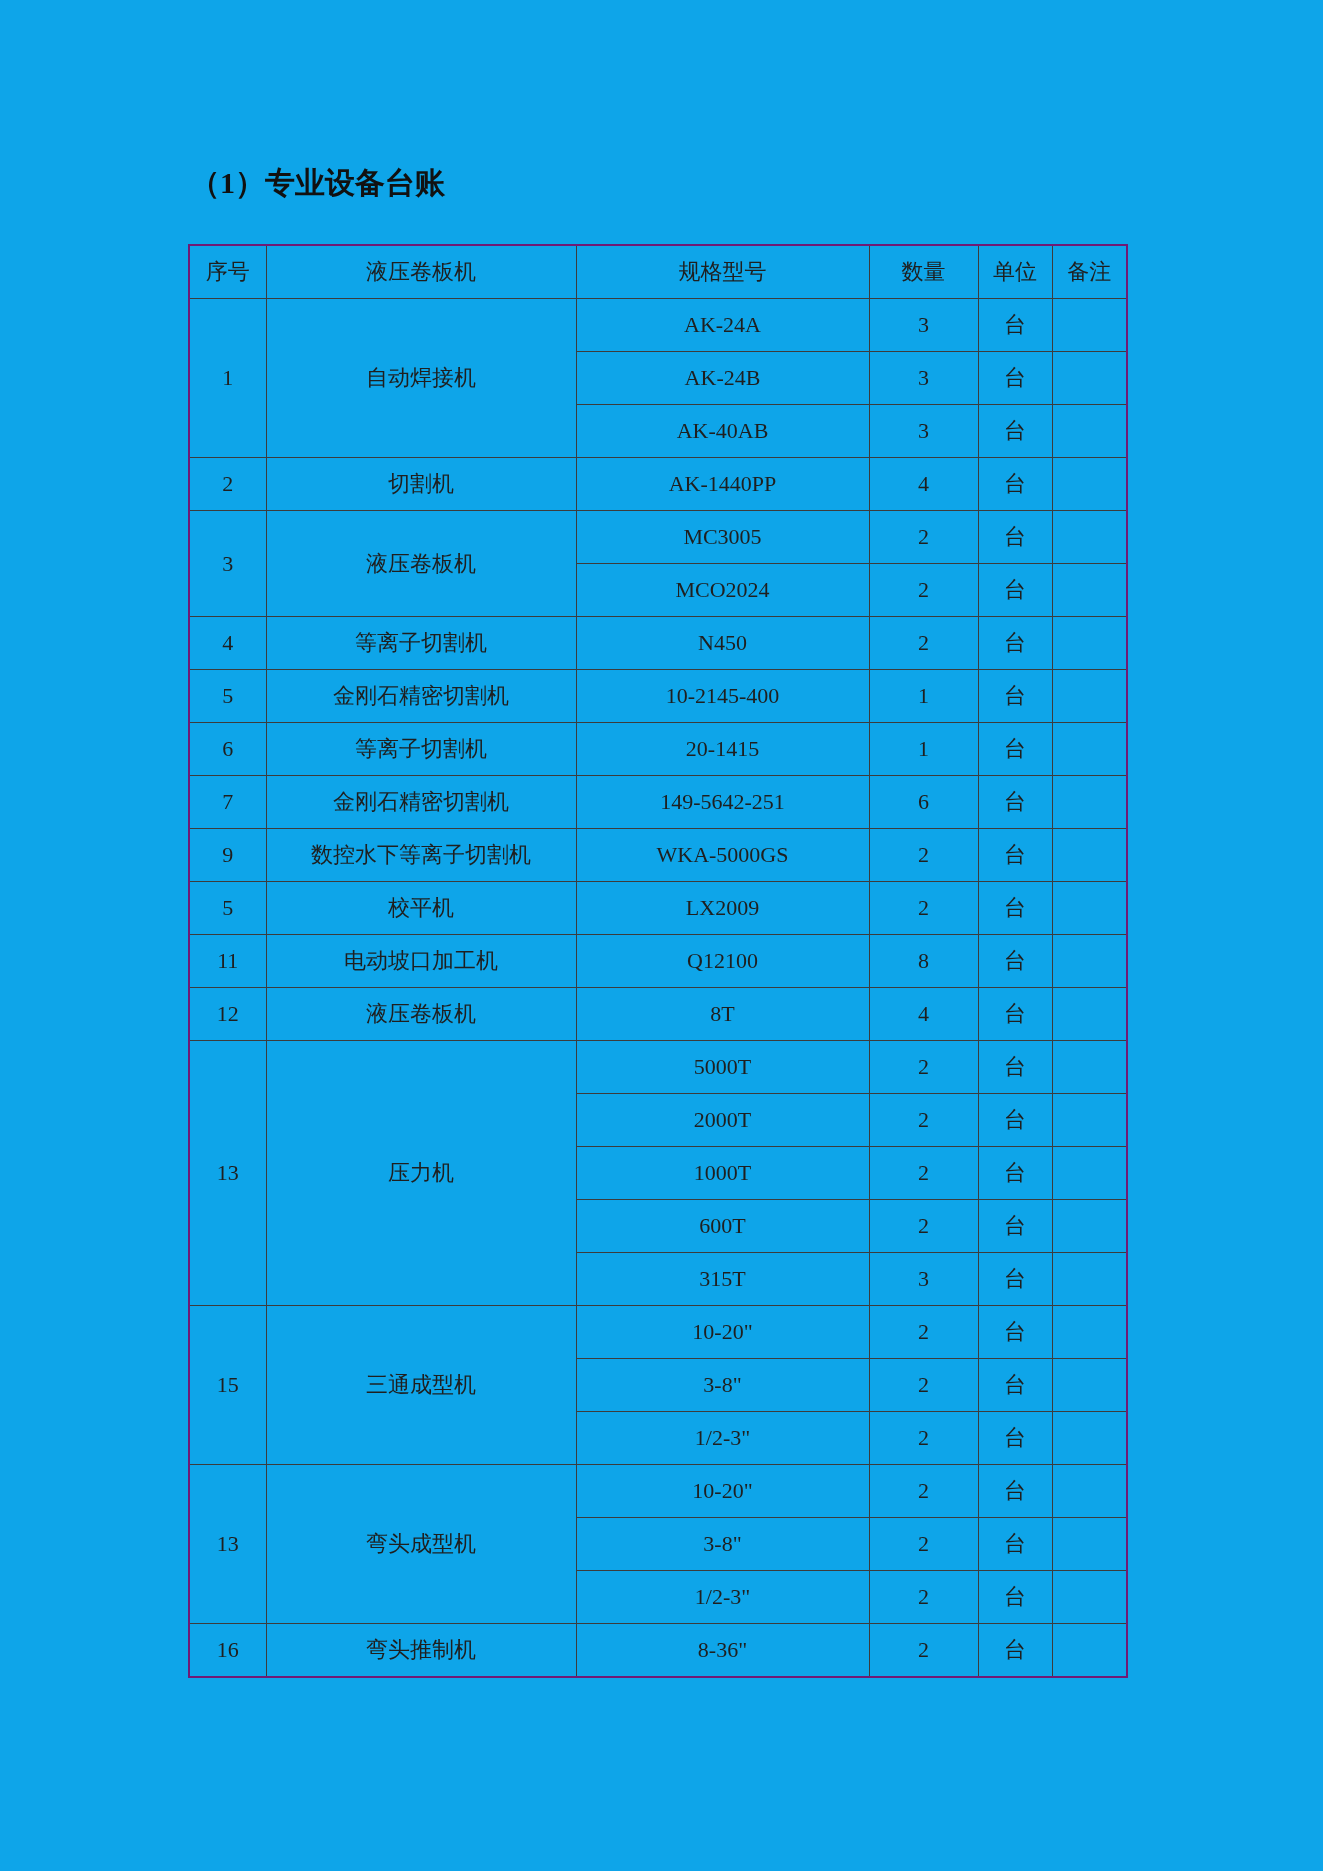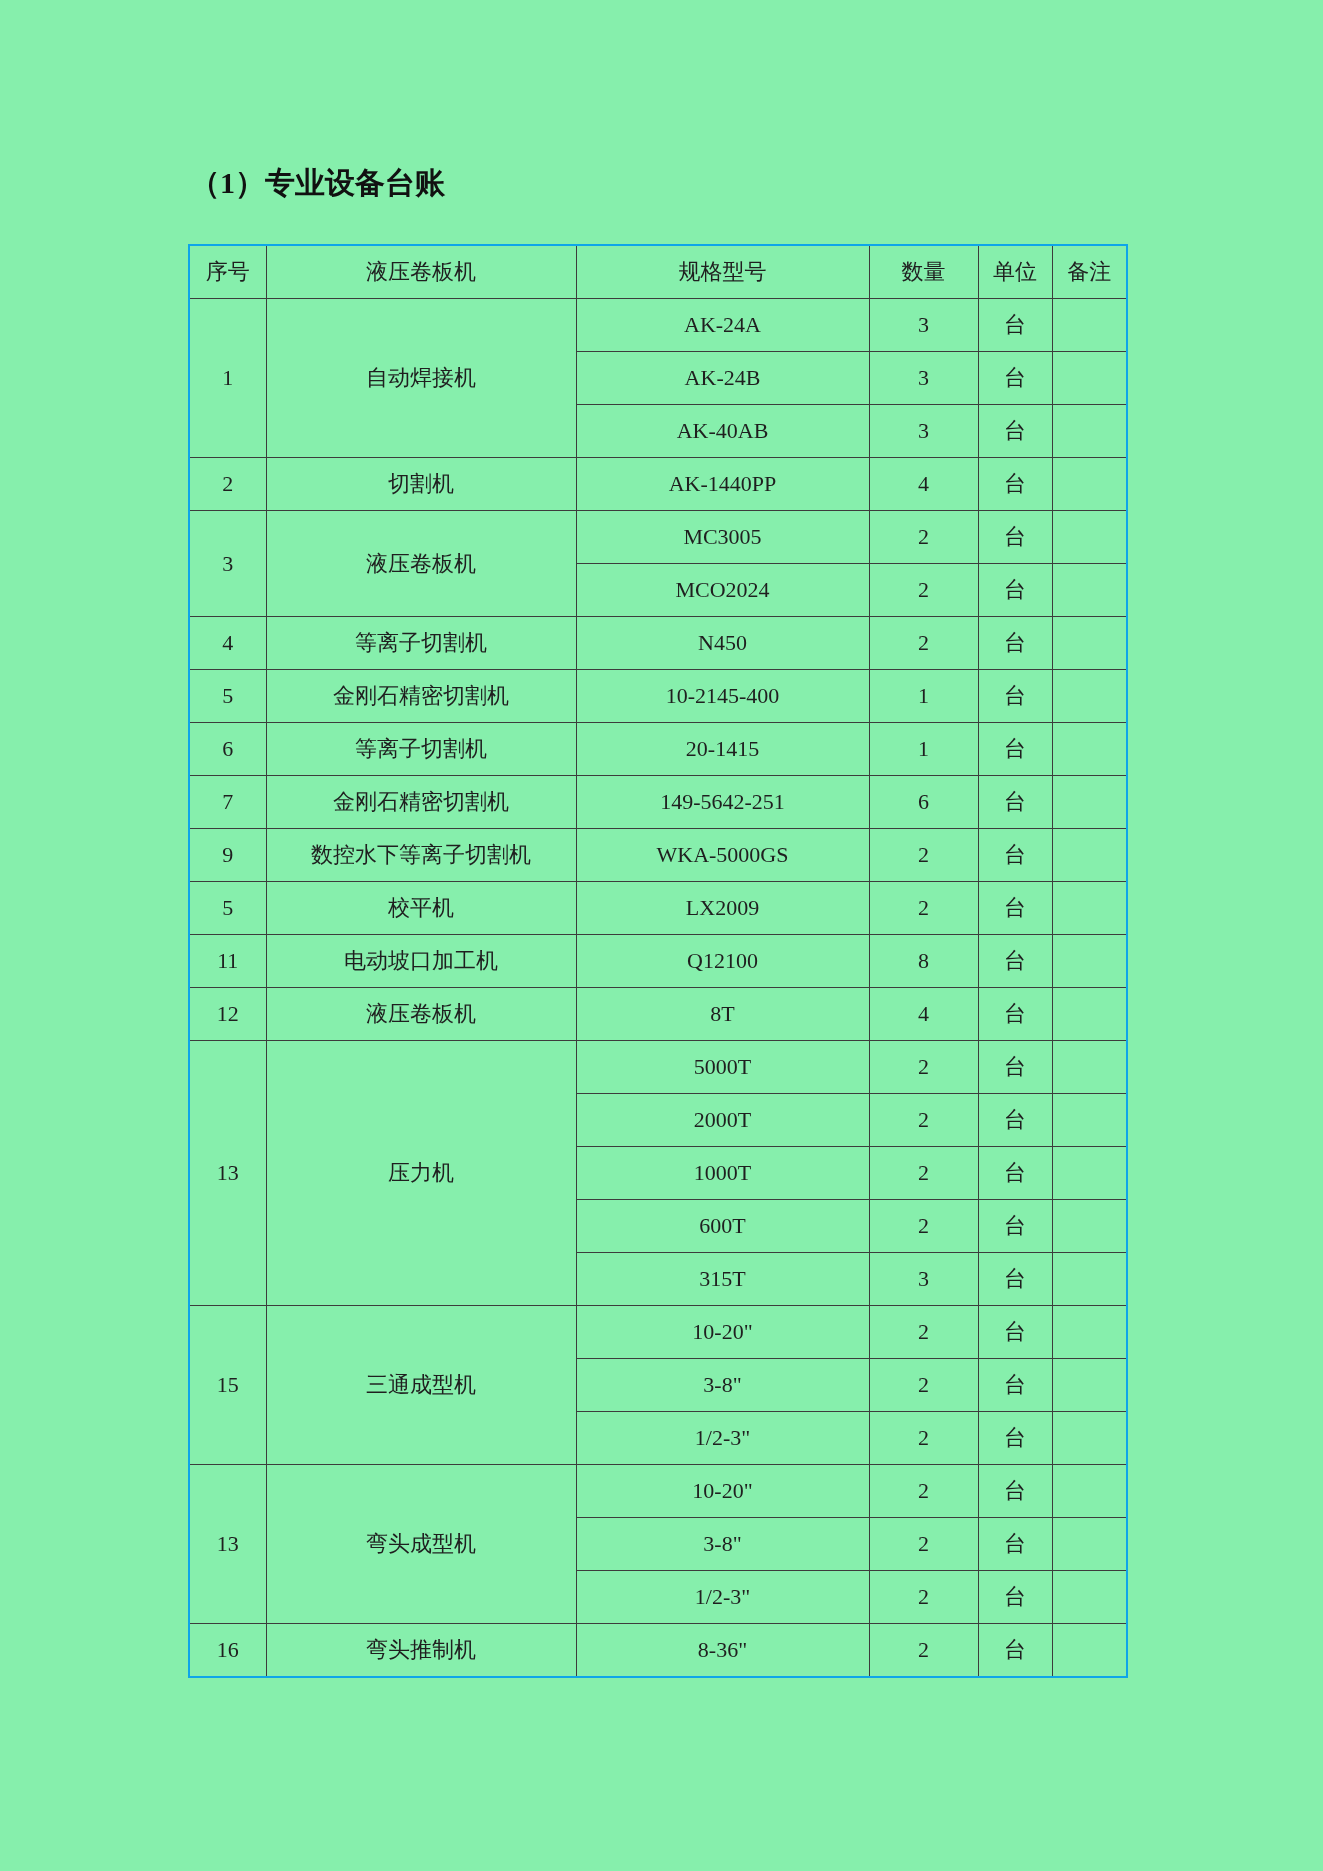--- a/index.html
+++ b/index.html
@@ -4,42 +4,42 @@
 <style>
   html, body {
     margin: 0;
     padding: 0;
     background: #ffffff;
   }
   .page {
     position: relative;
     width: 1323px;
     height: 1871px;
-    background: #86efac;
+    background: #0ea5e9;
     font-family: "Liberation Serif", "DejaVu Serif", serif;
     color: #1f1f1f;
     overflow: hidden;
   }
   .doc-title {
     position: absolute;
     left: 190px;
     top: 163px;
     font-size: 30px;
     font-weight: bold;
     color: #111111;
     white-space: nowrap;
   }
   table.equipment {
     position: absolute;
     left: 188px;
     top: 244px;
     width: 938px;
     border-collapse: collapse;
     table-layout: fixed;
-    border: 2px solid #0ea5e9;
+    border: 2px solid #701a75;
   }
   table.equipment th,
   table.equipment td {
     border: 1px solid #3c3c3c;
     text-align: center;
     vertical-align: middle;
     font-size: 22px;
     font-weight: normal;
     height: 52px;
     padding: 0 2px;

